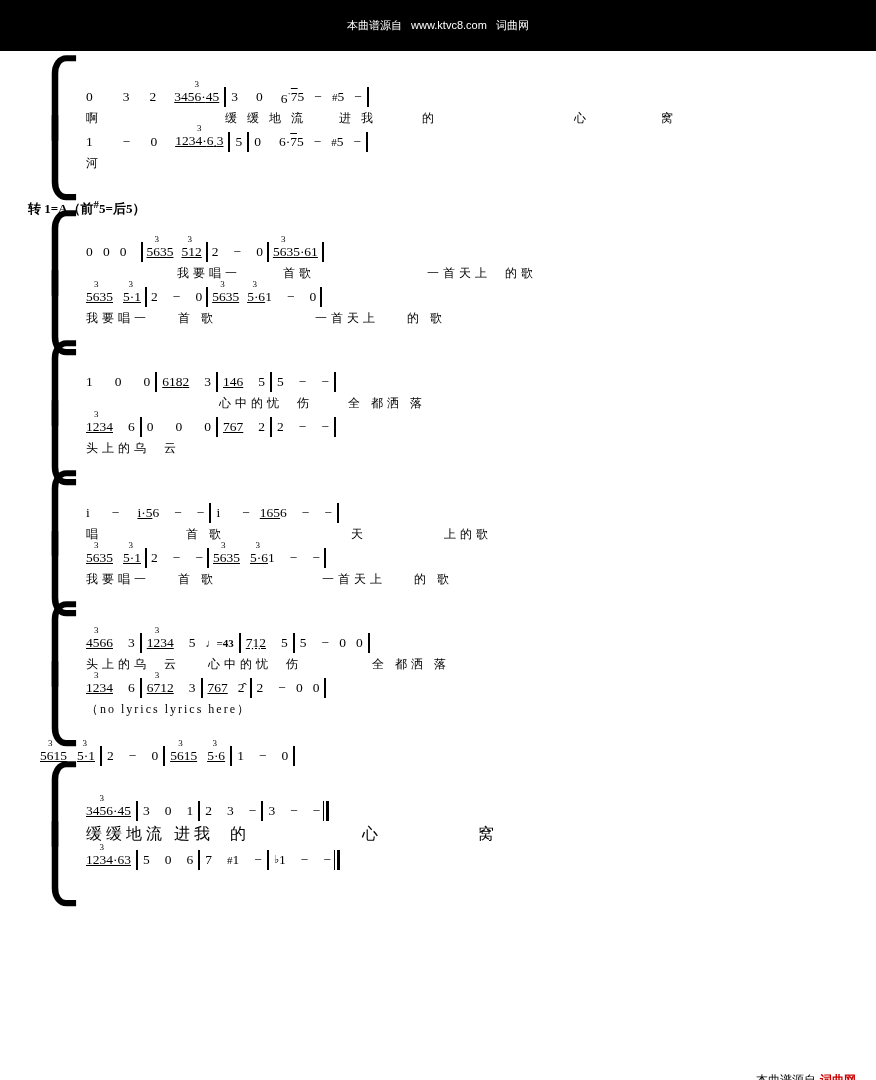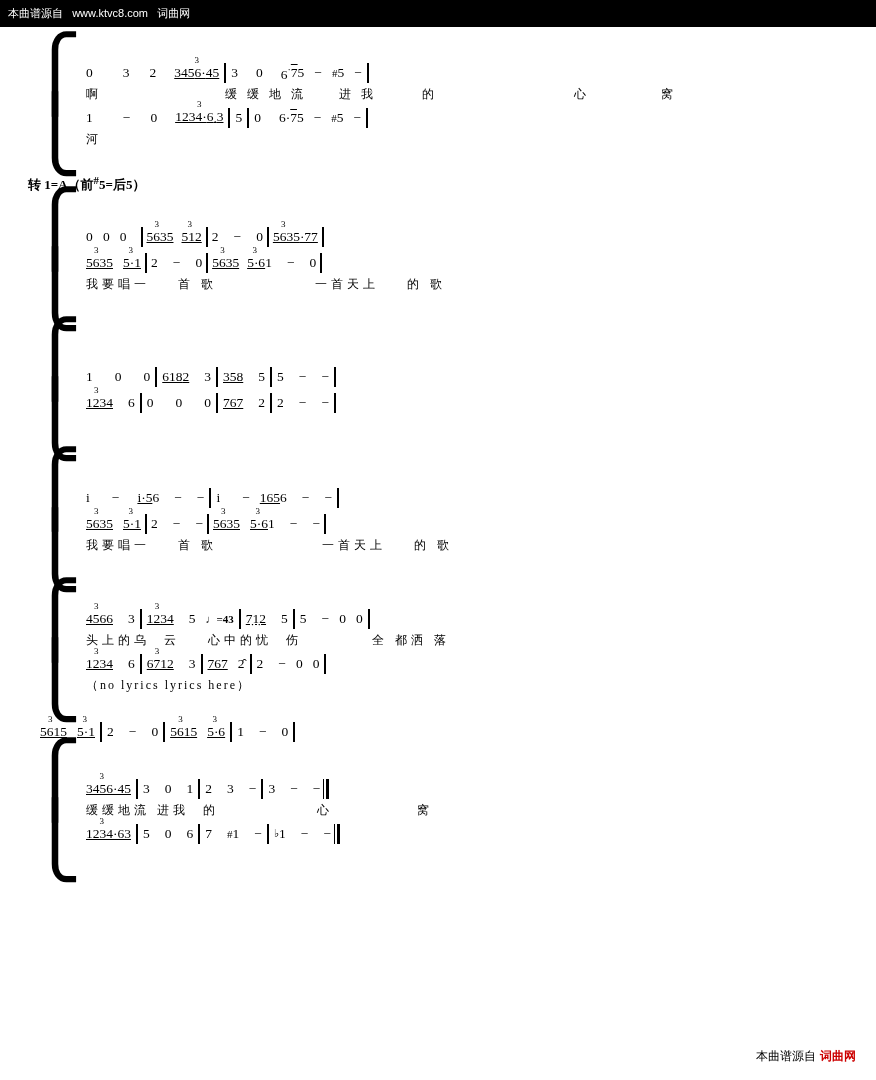--- a/index.html
+++ b/index.html
@@ -16,23 +16,23 @@
     .score-wrapper {
       background: #fff;
       padding: 8px 15px 50px;
       min-height: 1050px;
       position: relative;
     }
 
     
     .top-bar {
       background: #000;
-      padding: 6px 8px;
+      padding: 18px 8px;
       display: flex;
-      justify-content: flex-start;
+      justify-content: center;
       color: #fff;
       font-size: 11px;
       font-family: Arial, sans-serif;
     }
     .top-bar a { color: #fff; text-decoration: none; }
   </style>
 </head>
 <body>
 
 <div class="top-bar">
@@ -143,24 +143,25 @@
       <span>2</span>
       <span style="display:inline-block;width:15px;"></span>
       <span>−</span>
       <span style="display:inline-block;width:15px;"></span>
       <span>0</span>
       <span style="display:inline-block;width:2px;background:#000;height:20px;vertical-align:middle;margin:0 4px;"></span>
       <span style="position:relative; display:inline-block;">
         <span style="font-size:9px; position:absolute; top:-10px; left:30%;">3</span>
         <span style="text-decoration:underline;">5635</span>
       </span>
-      <span style="text-decoration:underline;">·77</span>
-      <span style="display:inline-block;width:2px;background:#000;height:20px;vertical-align:middle;margin:0 4px;"></span>
-    </div>
-
+      <span style="text-decoration:underline;">·61</span>
+      <span style="display:inline-block;width:2px;background:#000;height:20px;vertical-align:middle;margin:0 4px;"></span>
+    </div>
+
+    <div style="font-size:12px;letter-spacing:4px;margin-bottom:2px;">&nbsp;&nbsp;&nbsp;&nbsp;&nbsp;&nbsp;&nbsp;&nbsp;&nbsp;&nbsp;&nbsp;&nbsp; 我要唱一 &nbsp;&nbsp;&nbsp;&nbsp;&nbsp;首歌 &nbsp;&nbsp;&nbsp;&nbsp;&nbsp;&nbsp;&nbsp;&nbsp;&nbsp;&nbsp;&nbsp;&nbsp;&nbsp;&nbsp;&nbsp;一首天上 &nbsp;的歌</div>
 
     <div style="display:flex; align-items:center; min-height:26px; font-size:13.5px;">
       <span style="position:relative; display:inline-block;">
         <span style="font-size:9px; position:absolute; top:-10px; left:30%;">3</span>
         <span style="text-decoration:underline;">5635</span>
       </span>
       <span style="display:inline-block;width:10px;"></span>
       <span style="position:relative; display:inline-block;">
         <span style="font-size:9px; position:absolute; top:-10px; left:30%;">3</span>
         <span style="text-decoration:underline;">5·1</span>
@@ -201,32 +202,33 @@
       <span>1</span>
       <span style="display:inline-block;width:22px;"></span>
       <span>0</span>
       <span style="display:inline-block;width:22px;"></span>
       <span>0</span>
       <span style="display:inline-block;width:2px;background:#000;height:20px;vertical-align:middle;margin:0 5px;"></span>
       <span style="text-decoration:underline;">6<span style="text-decoration:underline;">18</span>2</span>
       <span style="display:inline-block;width:15px;"></span>
       <span>3</span>
       <span style="display:inline-block;width:2px;background:#000;height:20px;vertical-align:middle;margin:0 5px;"></span>
-      <span style="text-decoration:underline;">358</span>
-      <span style="display:inline-block;width:15px;"></span>
-      <span>5</span>
-      <span style="display:inline-block;width:2px;background:#000;height:20px;vertical-align:middle;margin:0 5px;"></span>
-      <span>5</span>
-      <span style="display:inline-block;width:15px;"></span>
-      <span>−</span>
-      <span style="display:inline-block;width:15px;"></span>
-      <span>−</span>
-      <span style="display:inline-block;width:2px;background:#000;height:20px;vertical-align:middle;margin:0 5px;"></span>
-    </div>
-
+      <span style="text-decoration:underline;">146</span>
+      <span style="display:inline-block;width:15px;"></span>
+      <span>5</span>
+      <span style="display:inline-block;width:2px;background:#000;height:20px;vertical-align:middle;margin:0 5px;"></span>
+      <span>5</span>
+      <span style="display:inline-block;width:15px;"></span>
+      <span>−</span>
+      <span style="display:inline-block;width:15px;"></span>
+      <span>−</span>
+      <span style="display:inline-block;width:2px;background:#000;height:20px;vertical-align:middle;margin:0 5px;"></span>
+    </div>
+
+    <div style="font-size:12px;letter-spacing:4px;margin-bottom:2px;">&nbsp;&nbsp;&nbsp;&nbsp;&nbsp;&nbsp;&nbsp;&nbsp;&nbsp;&nbsp;&nbsp;&nbsp;&nbsp;&nbsp;&nbsp;&nbsp;&nbsp;&nbsp; 心中的忧 &nbsp;伤 &nbsp;&nbsp;&nbsp;&nbsp;全 都洒 落</div>
 
     <div style="display:flex; align-items:center; min-height:26px; font-size:13.5px;">
       <span style="position:relative; display:inline-block;">
         <span style="font-size:9px; position:absolute; top:-10px; left:30%;">3</span>
         <span style="text-decoration:underline;">1234</span>
       </span>
       <span style="display:inline-block;width:15px;"></span>
       <span>6</span>
       <span style="display:inline-block;width:2px;background:#000;height:20px;vertical-align:middle;margin:0 5px;"></span>
       <span>0</span>
@@ -240,20 +242,21 @@
       <span>2</span>
       <span style="display:inline-block;width:2px;background:#000;height:20px;vertical-align:middle;margin:0 5px;"></span>
       <span>2</span>
       <span style="display:inline-block;width:15px;"></span>
       <span>−</span>
       <span style="display:inline-block;width:15px;"></span>
       <span>−</span>
       <span style="display:inline-block;width:2px;background:#000;height:20px;vertical-align:middle;margin:0 5px;"></span>
     </div>
 
+    <div style="font-size:12px;letter-spacing:4px;margin-bottom:2px;">头上的乌 &nbsp;云</div>
   </div>
 </div>
 
 <div style="display:flex; align-items:center; margin:8px 0 0 8px;">
   <span style="font-size:72px; line-height:0.85; font-weight:100; margin-right:4px;">⎧<br>⎩</span>
   <div style="flex:1;">
 
     <div style="display:flex; align-items:center; min-height:26px; font-size:13.5px;">
       <span>i</span>
       <span style="display:inline-block;width:22px;"></span>
@@ -272,20 +275,21 @@
       <span style="display:inline-block;width:10px;"></span>
       <span style="text-decoration:underline;">165</span>
       <span>6</span>
       <span style="display:inline-block;width:15px;"></span>
       <span>−</span>
       <span style="display:inline-block;width:15px;"></span>
       <span>−</span>
       <span style="display:inline-block;width:2px;background:#000;height:20px;vertical-align:middle;margin:0 5px;"></span>
     </div>
 
+    <div style="font-size:12px;letter-spacing:4px;margin-bottom:2px;">唱 &nbsp;&nbsp;&nbsp;&nbsp;&nbsp;&nbsp;&nbsp;&nbsp;&nbsp;&nbsp;&nbsp;首 歌 &nbsp;&nbsp;&nbsp;&nbsp;&nbsp;&nbsp;&nbsp;&nbsp;&nbsp;&nbsp;&nbsp;&nbsp;&nbsp;&nbsp;&nbsp;&nbsp;&nbsp;天 &nbsp;&nbsp;&nbsp;&nbsp;&nbsp;&nbsp;&nbsp;&nbsp;&nbsp;&nbsp;上的歌</div>
 
     <div style="display:flex; align-items:center; min-height:26px; font-size:13.5px;">
       <span style="position:relative; display:inline-block;">
         <span style="font-size:9px; position:absolute; top:-10px; left:30%;">3</span>
         <span style="text-decoration:underline;">5635</span>
       </span>
       <span style="display:inline-block;width:10px;"></span>
       <span style="position:relative; display:inline-block;">
         <span style="font-size:9px; position:absolute; top:-10px; left:30%;">3</span>
         <span style="text-decoration:underline;">5·1</span>
@@ -453,21 +457,21 @@
       <span>−</span>
       <span style="display:inline-block;width:15px;"></span>
       <span>−</span>
 
       <span style="display:inline-flex; gap:2px; vertical-align:middle; margin:0 3px;">
         <span style="display:inline-block;width:1px;background:#000;height:20px;"></span>
         <span style="display:inline-block;width:3px;background:#000;height:20px;"></span>
       </span>
     </div>
 
-    <div style="font-size:12px;letter-spacing:4px;margin-bottom:2px;">缓缓地流 进我 &nbsp;的 &nbsp;&nbsp;&nbsp;&nbsp;&nbsp;&nbsp;&nbsp;&nbsp;&nbsp;&nbsp;&nbsp;&nbsp;&nbsp;心 &nbsp;&nbsp;&nbsp;&nbsp;&nbsp;&nbsp;&nbsp;&nbsp;&nbsp;&nbsp;&nbsp;窝</div>
+    <div style="font-size:16px;letter-spacing:4px;margin-bottom:2px;">缓缓地流 进我 &nbsp;的 &nbsp;&nbsp;&nbsp;&nbsp;&nbsp;&nbsp;&nbsp;&nbsp;&nbsp;&nbsp;&nbsp;&nbsp;&nbsp;心 &nbsp;&nbsp;&nbsp;&nbsp;&nbsp;&nbsp;&nbsp;&nbsp;&nbsp;&nbsp;&nbsp;窝</div>
 
     <div style="display:flex; align-items:center; min-height:26px; font-size:13.5px;">
       <span style="position:relative; display:inline-block;">
         <span style="font-size:9px; position:absolute; top:-10px; left:30%;">3</span>
         <span style="text-decoration:underline;">1234·63</span>
       </span>
       <span style="display:inline-block;width:2px;background:#000;height:20px;vertical-align:middle;margin:0 5px;"></span>
       <span>5</span>
       <span style="display:inline-block;width:15px;"></span>
       <span>0</span>

